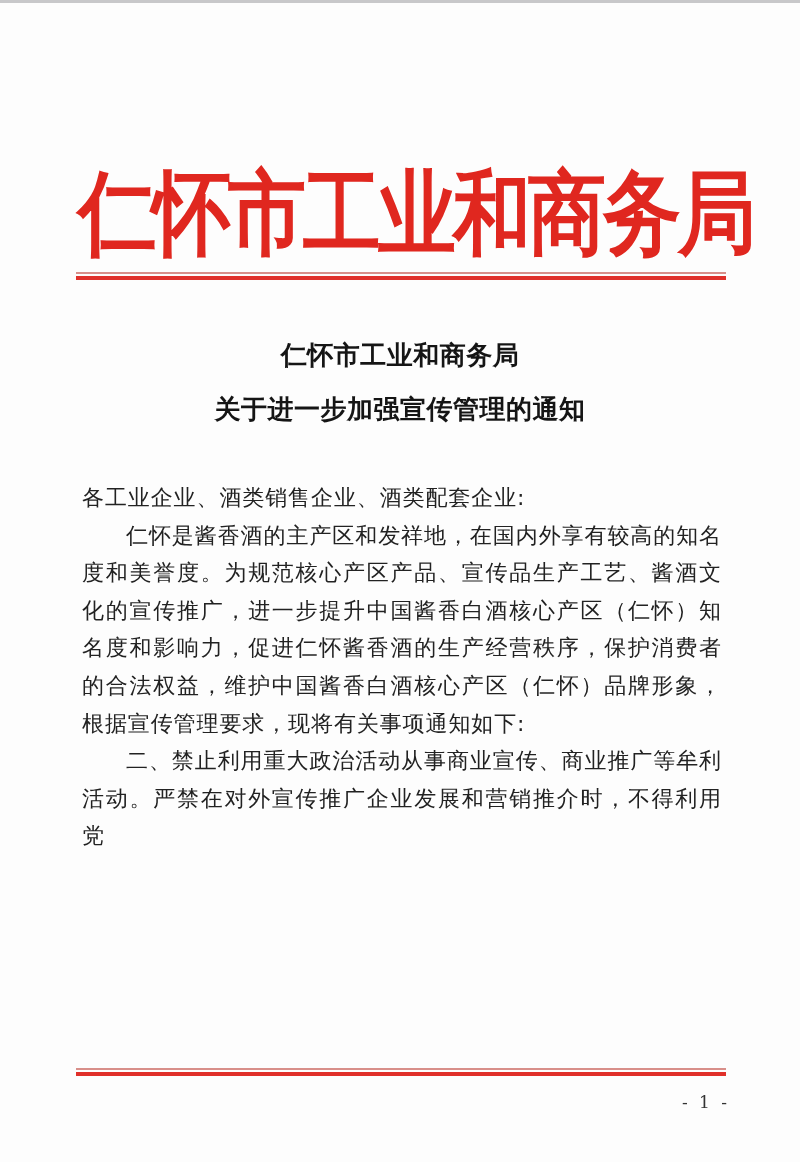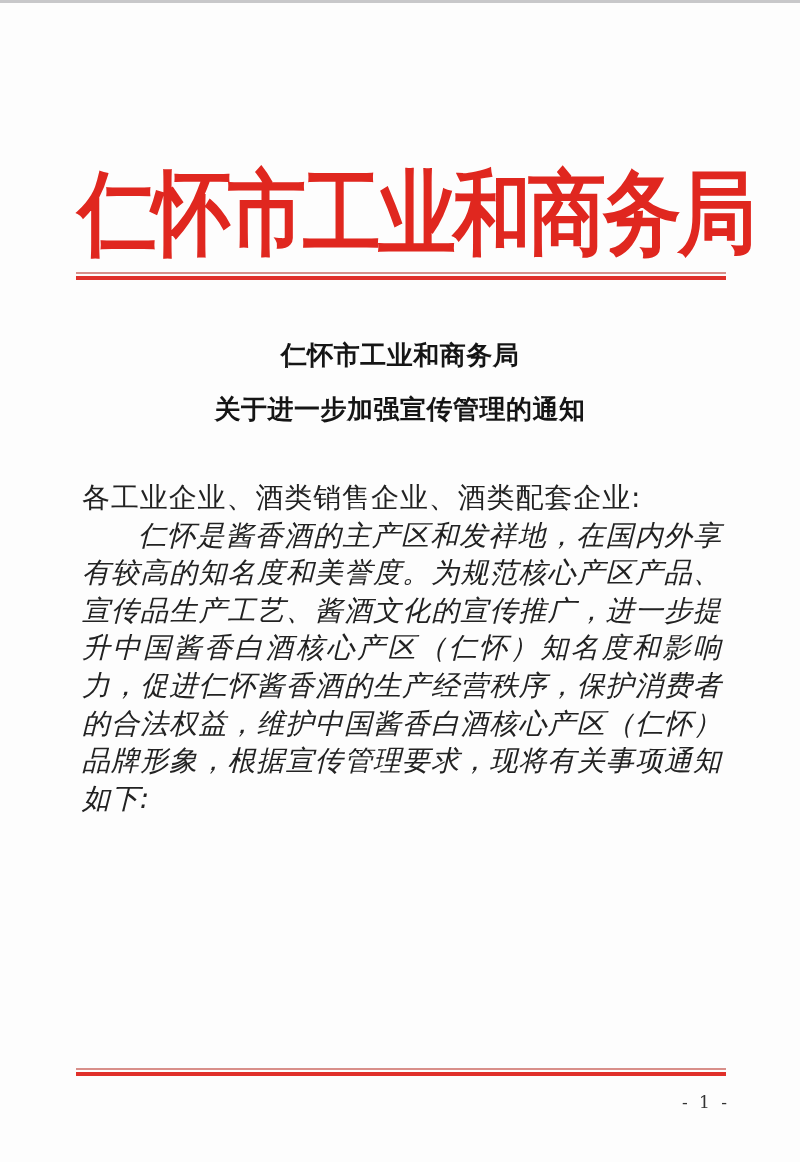--- a/index.html
+++ b/index.html
@@ -19,25 +19,25 @@
     .rule .gap { height: 2px; }
     .rule .thick { height: 4px; background: #e0302a; }
     .title {
       position: absolute; left: 0; width: 800px; text-align: center;
       font-family: "DejaVu Serif", "Liberation Serif", serif; font-weight: bold;
       font-size: 26px; color: #151515; letter-spacing: 0.5px;
     }
     .body-text {
       position: absolute; left: 82px; width: 640px;
       font-family: "DejaVu Sans", "Liberation Sans", sans-serif;
-      font-size: 28px; line-height: 37.6px; color: #222;
+      font-size: 22px; line-height: 37.6px; color: #222;
       text-align: justify; text-align-last: left; letter-spacing: 0.9px;
     }
     .body-text p { margin: 0; }
-    .indent { text-indent: 2em; font-style: italic; }
+    .indent { text-indent: 2em; }
     .pageno {
       position: absolute; left: 660px; top: 1092px; width: 70px; text-align: right;
       font-family: "DejaVu Serif", "Liberation Serif", serif; font-size: 17px; color: #333;
       letter-spacing: 3px;
     }
   </style>
 </head>
 <body>
 
 <div class="topshade"></div>
@@ -49,20 +49,21 @@
   <div class="gap"></div>
   <div class="thick"></div>
 </div>
 
 <div class="title" style="top:338px;">仁怀市工业和商务局</div>
 <div class="title" style="top:392px;">关于进一步加强宣传管理的通知</div>
 
 <div class="body-text" style="top:479px;">
   <p>各工业企业、酒类销售企业、酒类配套企业:</p>
   <p class="indent">仁怀是酱香酒的主产区和发祥地，在国内外享有较高的知名度和美誉度。为规范核心产区产品、宣传品生产工艺、酱酒文化的宣传推广，进一步提升中国酱香白酒核心产区（仁怀）知名度和影响力，促进仁怀酱香酒的生产经营秩序，保护消费者的合法权益，维护中国酱香白酒核心产区（仁怀）品牌形象，根据宣传管理要求，现将有关事项通知如下:</p>
+  <p class="indent">二、禁止利用重大政治活动从事商业宣传、商业推广等牟利活动。严禁在对外宣传推广企业发展和营销推介时，不得利用党</p>
 </div>
 
 <div class="rule" style="top:1068px;">
   <div class="thin"></div>
   <div class="gap"></div>
   <div class="thick"></div>
 </div>
 
 <div class="pageno">- 1 -</div>
 

